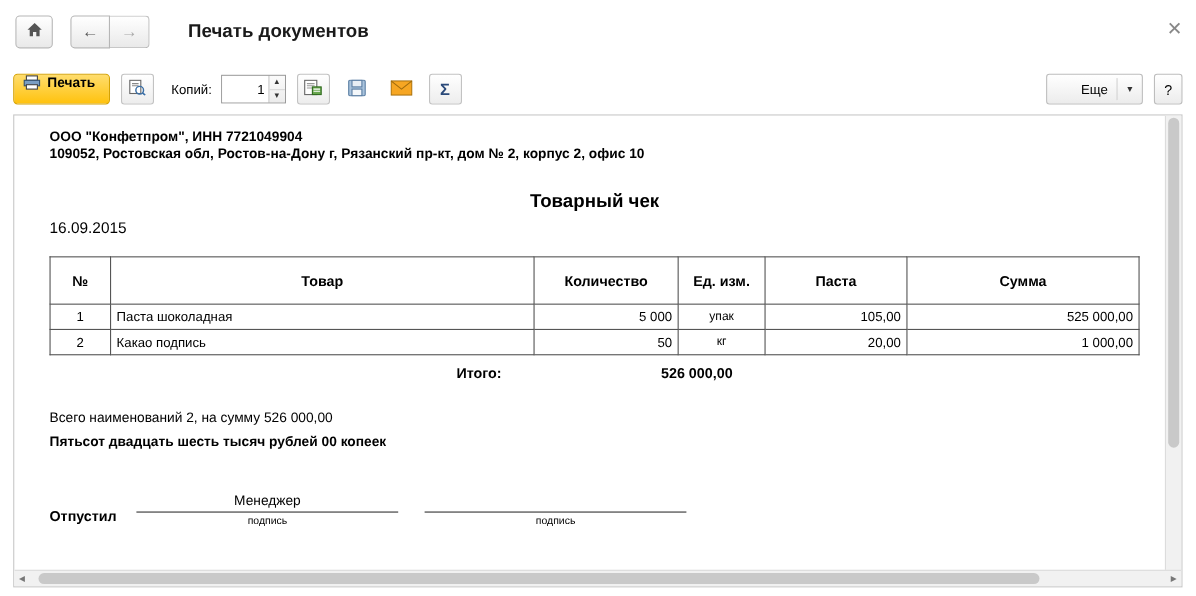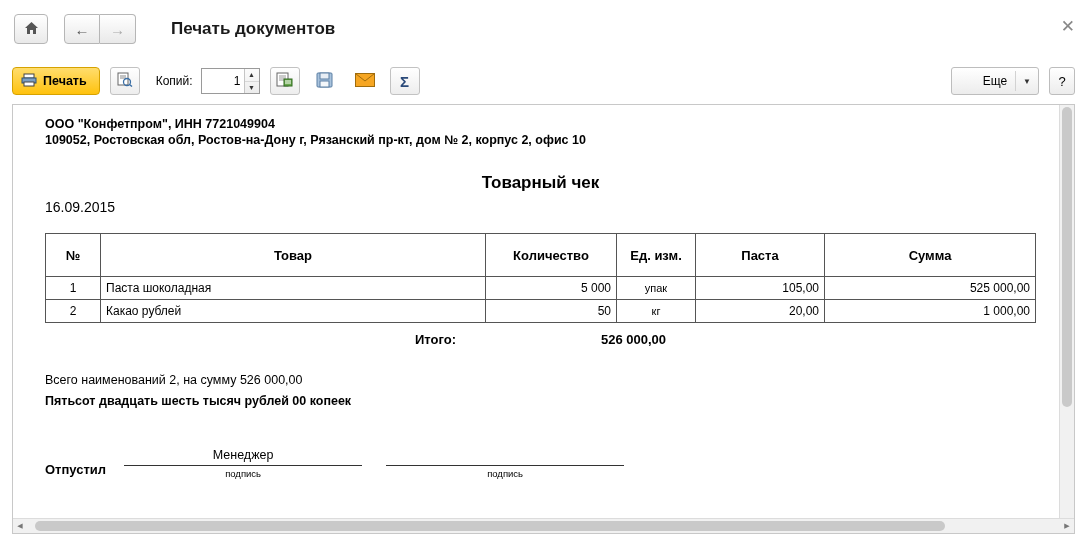--- a/index.html
+++ b/index.html
@@ -70,21 +70,21 @@
   .toolbar {
     height: 46px;
     display: flex;
     align-items: center;
     padding: 0 12px;
     box-sizing: border-box;
     position: relative;
   }
   .btn-print {
     display: flex;
-    align-items: center;
+    align-items: flex-start;
     gap: 6px;
     height: 28px;
     padding: 0 12px 0 8px;
     border: 1px solid #d6a200;
     border-radius: 4px;
     background: linear-gradient(#ffdd6d, #ffc20e);
     font-size: 12.5px;
     font-weight: bold;
     color: #000;
     cursor: pointer;
@@ -477,21 +477,21 @@
         <tr>
           <td class="c-num">1</td>
           <td class="c-name">Паста шоколадная</td>
           <td class="c-qty">5 000</td>
           <td class="c-unit">упак</td>
           <td class="c-price">105,00</td>
           <td class="c-sum">525 000,00</td>
         </tr>
         <tr>
           <td class="c-num">2</td>
-          <td class="c-name">Какао рублей</td>
+          <td class="c-name">Какао подпись</td>
           <td class="c-qty">50</td>
           <td class="c-unit">кг</td>
           <td class="c-price">20,00</td>
           <td class="c-sum">1 000,00</td>
         </tr>
       </tbody>
     </table>
 
     <div class="totals">
       <div class="lbl">Итого:</div>

